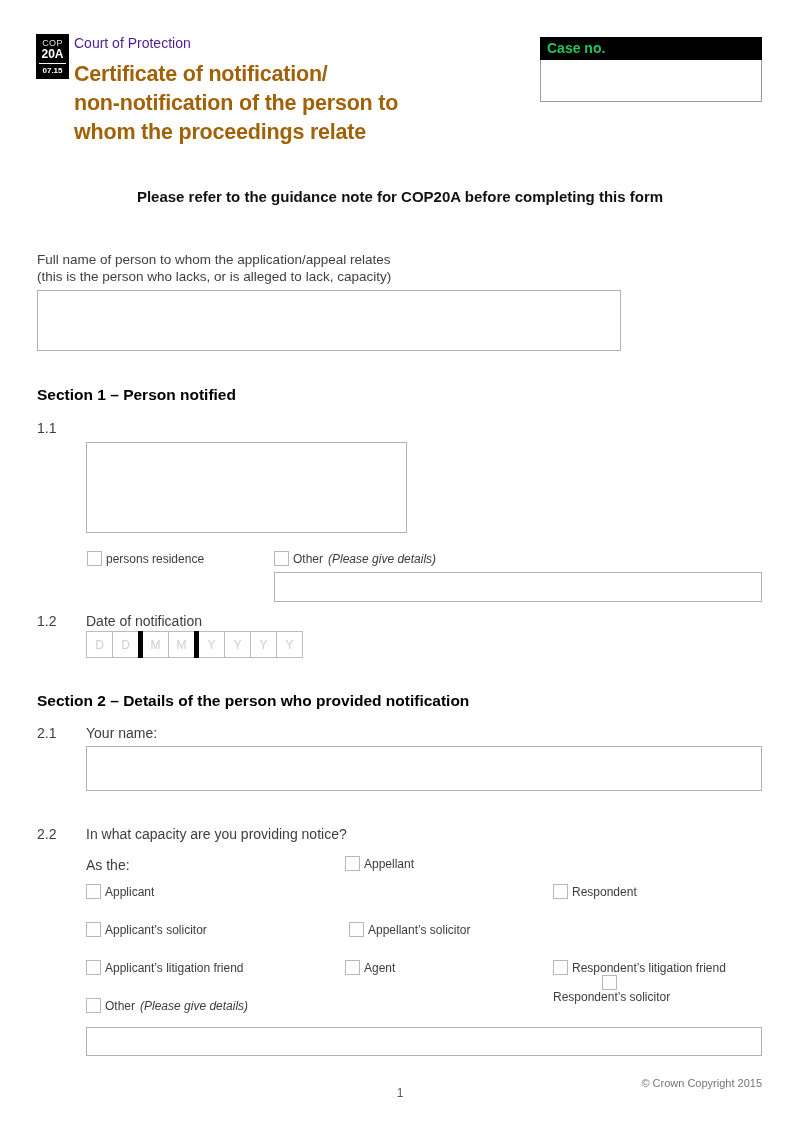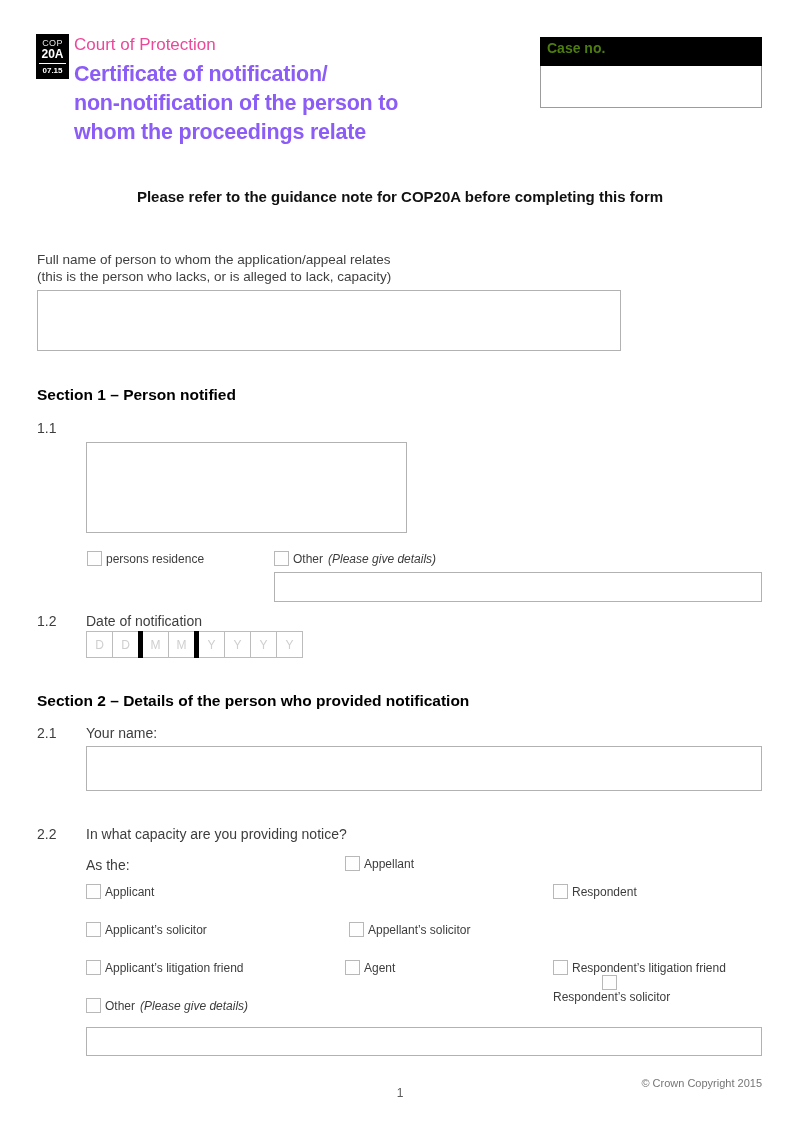--- a/index.html
+++ b/index.html
@@ -8,28 +8,28 @@
     font-family:"Liberation Sans", sans-serif; color:#3d3d3d; overflow:hidden;
   }
   
   .badge { position:absolute; left:36px; top:34px; width:33px; height:45px; background:#000;
            color:#fff; display:flex; flex-direction:column; align-items:center; justify-content:center; }
   .badge-cop { font-size:9px; color:#e3e3e3; line-height:10px; letter-spacing:.3px; }
   .badge-num { font-size:12px; font-weight:bold; line-height:13px; }
   .badge-div { width:27px; border-top:1px solid #fff; margin:2px 0 2px 0; }
   .badge-ver { font-size:8px; font-weight:bold; line-height:9px; }
 
-  .court-name { position:absolute; left:74px; top:35px; font-size:17px; color:#ec4899; }
+  .court-name { position:absolute; left:74px; top:35px; font-size:14px; color:#4c1d95; }
   .form-title { position:absolute; left:74px; top:60px; font-size:21.5px; font-weight:bold;
-                color:#8b5cf6; line-height:29px; letter-spacing:-0.2px; }
+                color:#a16207; line-height:29px; letter-spacing:-0.2px; }
 
   
   .case-box { position:absolute; left:540px; top:37px; width:222px; }
-  .case-head { background:#000; color:#4d7c0f; font-weight:bold; font-size:14px;
-               padding:3px 0 9px 7px; height:17px; line-height:17px; }
+  .case-head { background:#000; color:#22c55e; font-weight:bold; font-size:14px;
+               padding:3px 0 3px 7px; height:17px; line-height:17px; }
   .case-body { height:42px; border:1px solid #9c9c9c; border-top:none; background:#fff;
                box-sizing:border-box; width:100%; font:inherit; padding:2px 6px; outline:none; }
 
   .guidance { position:absolute; left:0; top:188px; width:100%; text-align:center;
               font-size:15px; font-weight:bold; color:#111; }
 
   .fullname-label { position:absolute; left:37px; top:251px; font-size:13.5px; line-height:17px; color:#3f3f3f; }
 
   .box { position:absolute; border:1px solid #b2b2b2; background:#fff; box-sizing:border-box;
          font:inherit; font-size:14px; color:#222; padding:3px 6px; outline:none; resize:none; }

